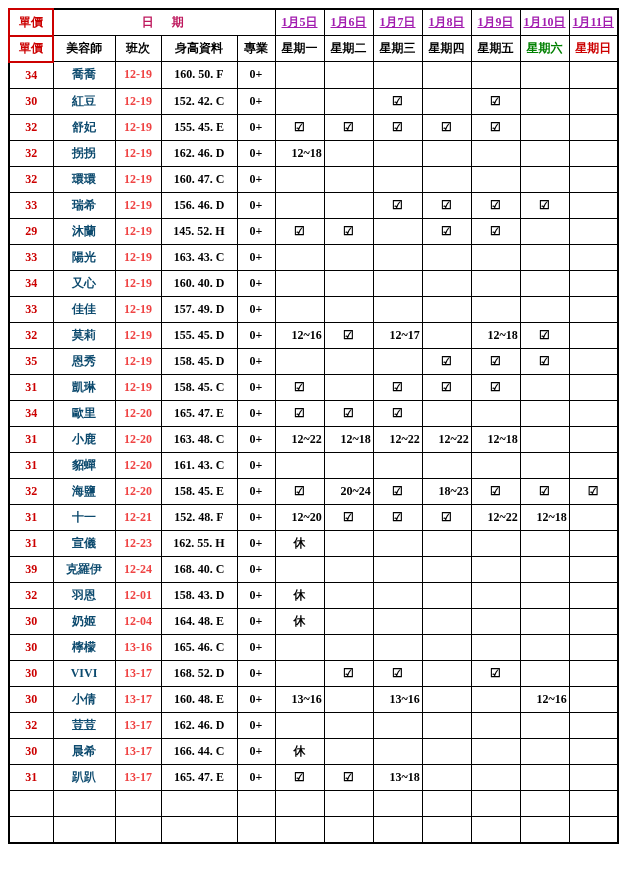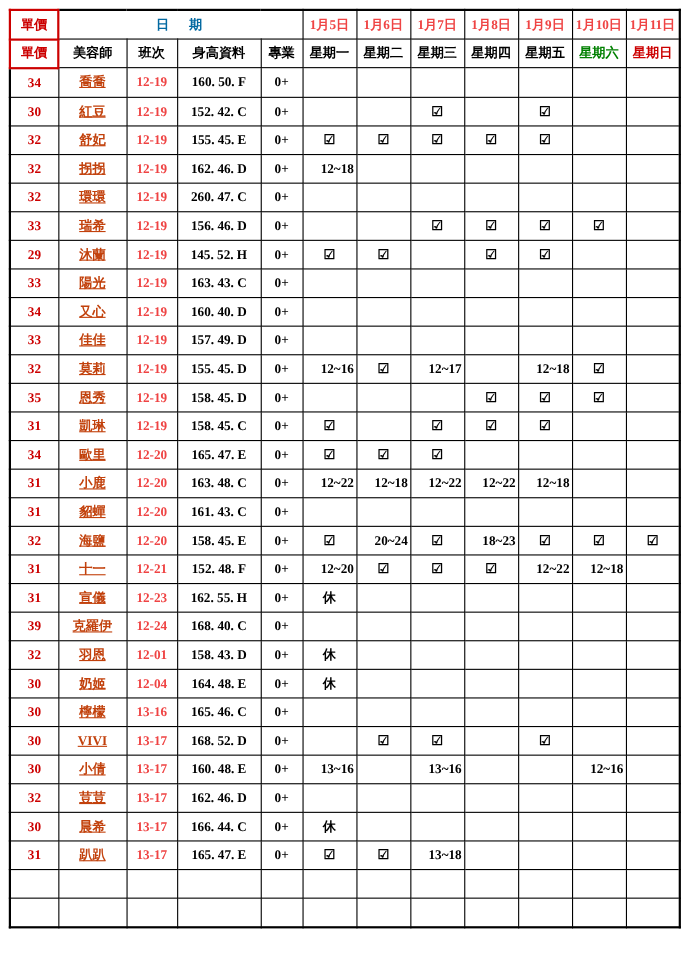--- a/index.html
+++ b/index.html
@@ -48,53 +48,53 @@
 
   
   .hdr-price {
     color: #cc0000;
     font-size: 13px;
     font-weight: bold;
     border: 2px solid #cc0000 !important;
     box-sizing: border-box;
   }
   .hdr-date {
-    color: #0369a1;
+    color: #be185d;
     font-size: 13px;
     font-weight: bold;
     letter-spacing: 3px;
   }
   .hdr-daynum {
     font-size: 11px;
     font-weight: bold;
-    color: #ef4444;
+    color: #a21caf;
     text-align: left;
     padding-left: 4px;
+    text-decoration: underline;
   }
   
   .hdr-sub {
     font-size: 12.5px;
     font-weight: bold;
     color: #000;
     font-family: Liberation Mono, monospace;
   }
   .hdr-sat { color: #008000; }
   .hdr-sun { color: #cc0000; }
 
   
   .c-price-v {
     color: #cc0000;
     font-size: 13px;
     font-weight: bold;
   }
   .c-name-v {
-    color: #c2410c;
+    color: #0c4a6e;
     font-size: 13px;
     font-weight: bold;
-    text-decoration: underline;
   }
   .c-class-v {
     color: #ef4444;
     font-size: 12px;
     font-weight: bold;
   }
   .c-stat-v {
     color: #000;
     font-size: 12px;
     font-weight: bold;
@@ -216,21 +216,21 @@
           <td class="c-day-v"></td>
           <td class="c-day-v"></td>
           <td class="c-day-v"></td>
           <td class="c-day-v"></td>
           <td class="c-day-v"></td>
         </tr>
         <tr>
           <td class="c-price-v">32</td>
           <td class="c-name-v">環環</td>
           <td class="c-class-v">12-19</td>
-          <td class="c-stat-v">260. 47. C</td>
+          <td class="c-stat-v">160. 47. C</td>
           <td class="c-major-v">0+</td>
           <td class="c-day-v"></td>
           <td class="c-day-v"></td>
           <td class="c-day-v"></td>
           <td class="c-day-v"></td>
           <td class="c-day-v"></td>
           <td class="c-day-v"></td>
           <td class="c-day-v"></td>
         </tr>
         <tr>

